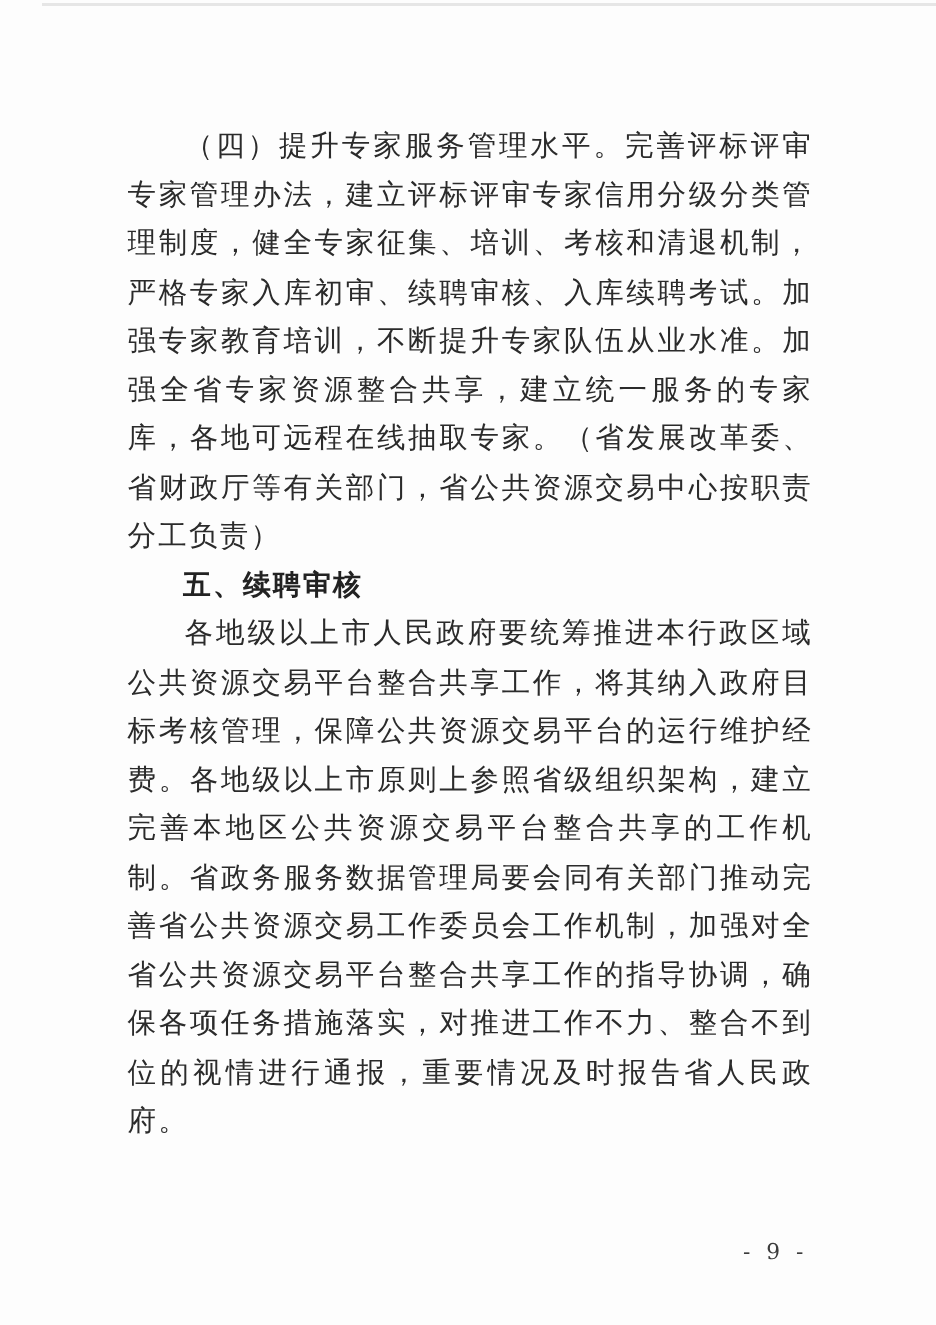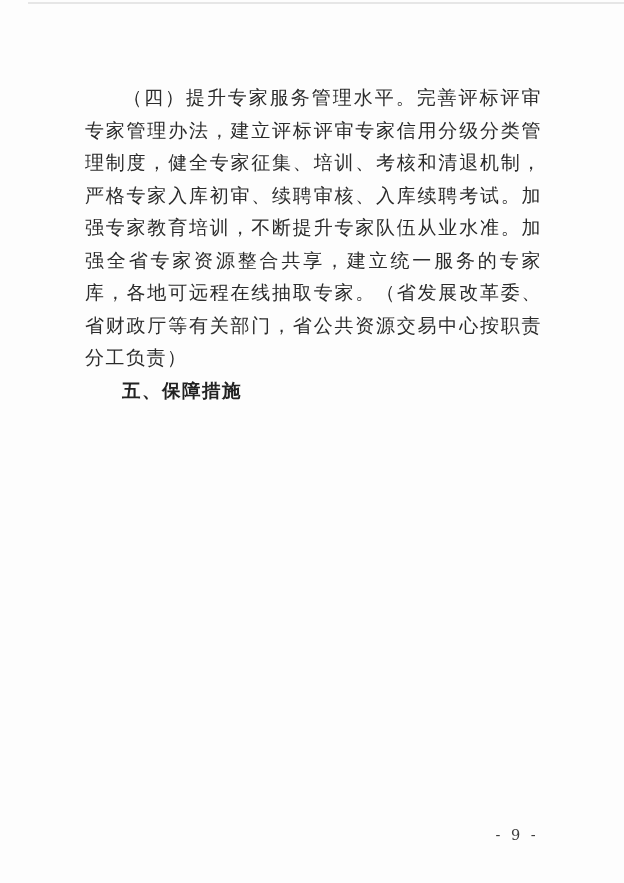--- a/index.html
+++ b/index.html
@@ -68,18 +68,19 @@
 </style>
 </head>
 <body>
 
 <div class="scan-artifact-top"></div>
 
 <div class="content">
 
   <p class="para">（四）提升专家服务管理水平。完善评标评审专家管理办法，建立评标评审专家信用分级分类管理制度，健全专家征集、培训、考核和清退机制，严格专家入库初审、续聘审核、入库续聘考试。加强专家教育培训，不断提升专家队伍从业水准。加强全省专家资源整合共享，建立统一服务的专家库，各地可远程在线抽取专家。（省发展改革委、省财政厅等有关部门，省公共资源交易中心按职责分工负责）</p>
 
-  <h2 class="heading">五、保障措施</h2>
+  <h2 class="heading">五、续聘审核</h2>
 
+  <p class="para">各地级以上市人民政府要统筹推进本行政区域公共资源交易平台整合共享工作，将其纳入政府目标考核管理，保障公共资源交易平台的运行维护经费。各地级以上市原则上参照省级组织架构，建立完善本地区公共资源交易平台整合共享的工作机制。省政务服务数据管理局要会同有关部门推动完善省公共资源交易工作委员会工作机制，加强对全省公共资源交易平台整合共享工作的指导协调，确保各项任务措施落实，对推进工作不力、整合不到位的视情进行通报，重要情况及时报告省人民政府。</p>
 
 </div>
 
 <div class="page-number">- 9 -</div>
 
 </body></html>

